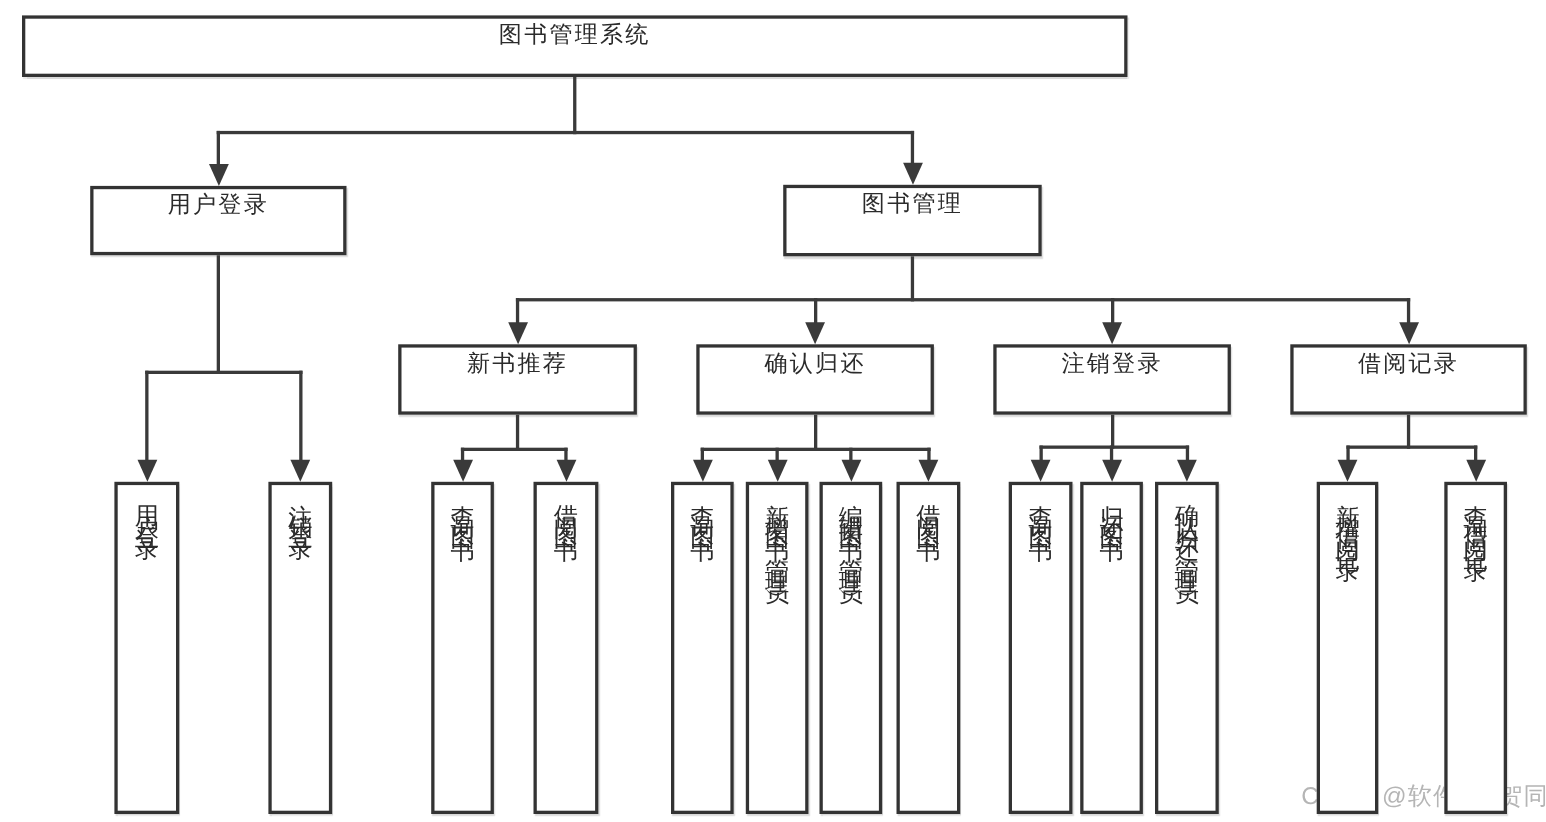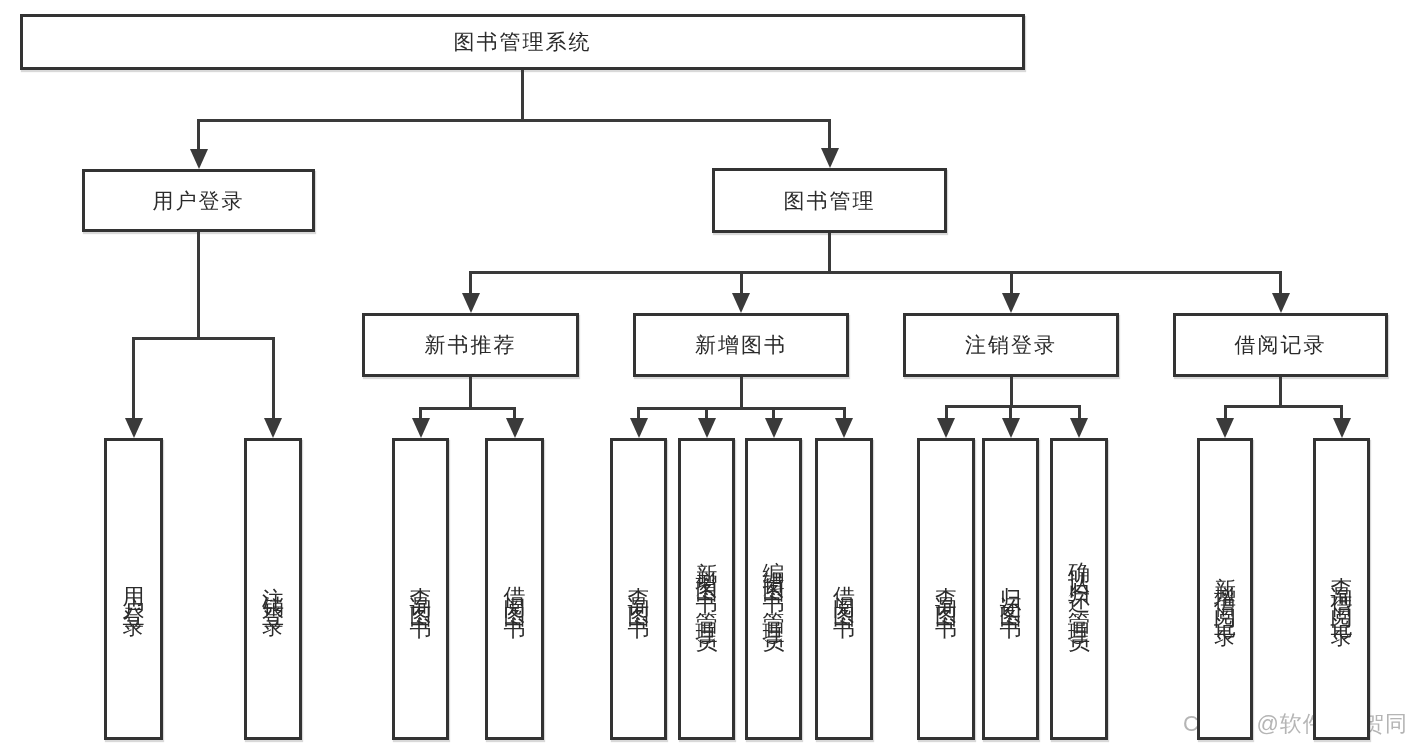--- a/index.html
+++ b/index.html
@@ -17,21 +17,21 @@
     background:var(--bg);
     overflow:hidden;
     font-family:"Liberation Sans", sans-serif;
   }
   .node{
     position:absolute;
     background:var(--fill);
     border:3px solid var(--border);
     box-sizing:border-box;
     display:flex;
-    align-items:center;
+    align-items:flex-start;
     justify-content:center;
     box-shadow:1px 2px 1px rgba(0,0,0,0.15);
   }
   .node .label{
     font-size:21px;
     color:var(--text);
     letter-spacing:2px;
     white-space:nowrap;
   }
   .node.v .label{
@@ -74,21 +74,21 @@
     <div class="node" style="left: 82px; top: 169px; width: 233px; height: 63px;">
       <span class="label">用户登录</span>
     </div>
     <div class="node" style="left: 362px; top: 313px; width: 217px; height: 64px;">
       <span class="label">新书推荐</span>
     </div>
     <div class="node" style="left: 712px; top: 168px; width: 235px; height: 65px;">
       <span class="label">图书管理</span>
     </div>
     <div class="node" style="left: 633px; top: 313px; width: 216px; height: 64px;">
-      <span class="label">新增图书</span>
+      <span class="label">确认归还</span>
     </div>
     <div class="node" style="left: 903px; top: 313px; width: 216px; height: 64px;">
       <span class="label">注销登录</span>
     </div>
     <div class="node" style="left: 1173px; top: 313px; width: 215px; height: 64px; font-family: Liberation Serif, serif;">
       <span class="label">借阅记录</span>
     </div>
     <div class="node v" style="left: 104px; top: 438px; width: 59px; height: 302px;">
       <span class="label">用户登录</span>
     </div>

